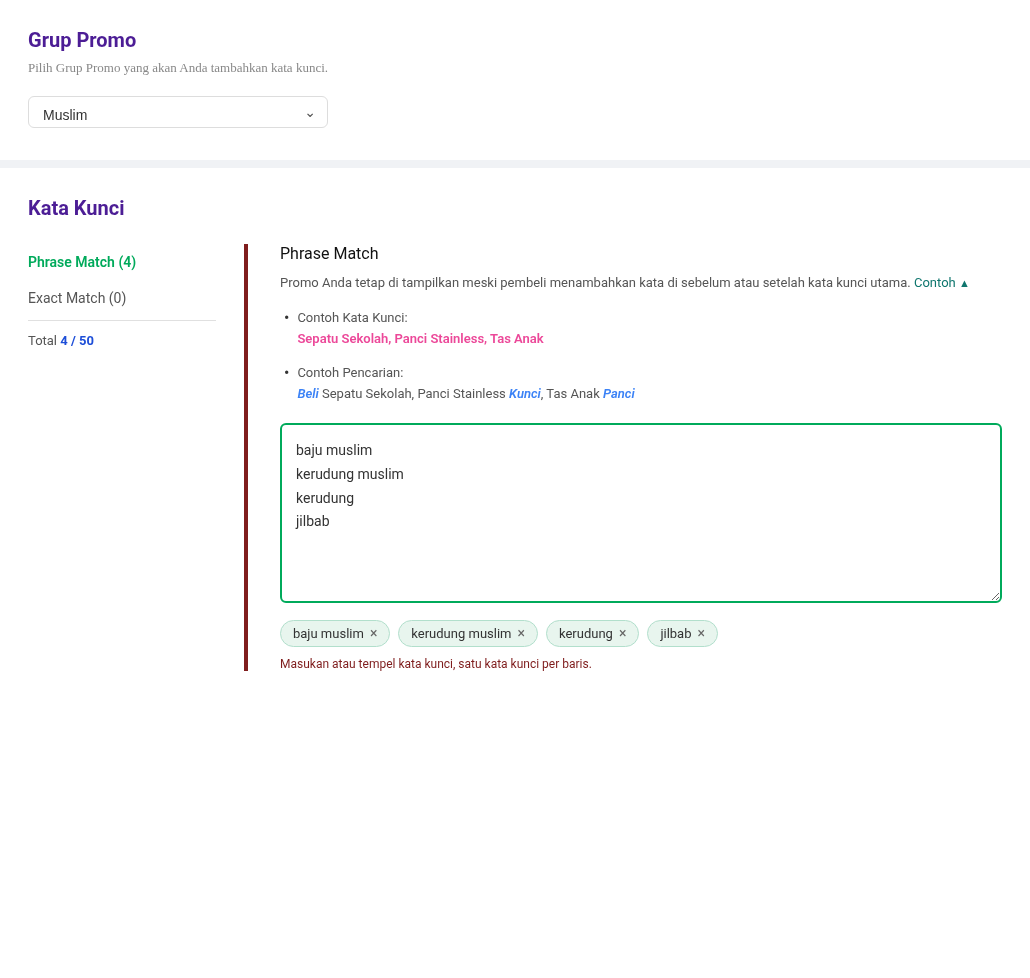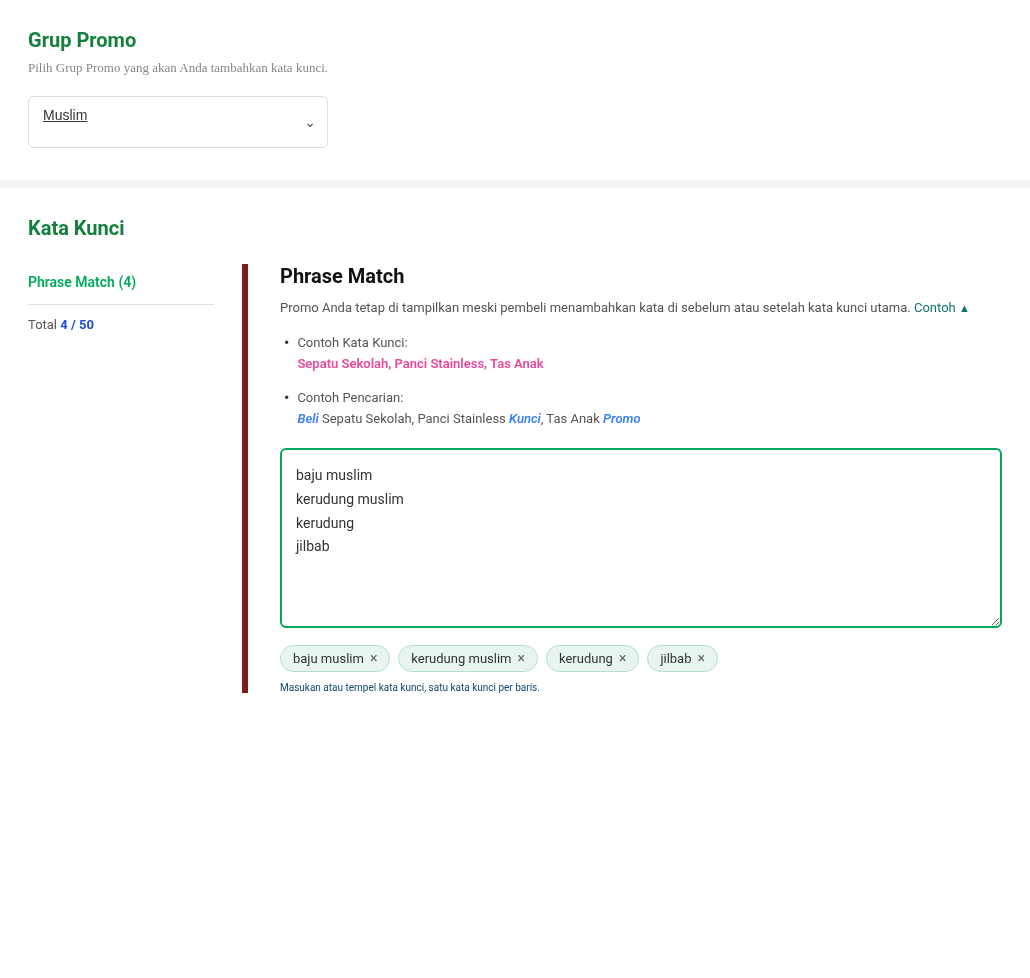--- a/index.html
+++ b/index.html
@@ -10,47 +10,46 @@
       font-size: 14px;
     }
 
     .section {
       padding: 28px 28px 32px 28px;
     }
 
     .section-title {
       font-size: 20px;
       font-weight: 700;
-      color: #15803d;
+      color: #4c1d95;
       margin-bottom: 8px;
     }
 
     .section-desc {
       font-size: 13px;
       color: #888;
       margin-bottom: 20px;
       font-family: Liberation Serif, serif;
     }
 
     .select-wrapper {
       position: relative;
       width: 300px;
     }
 
     .select-box {
       width: 100%;
-      padding: 10px 40px 24px 14px;
+      padding: 10px 40px 4px 14px;
       border: 1px solid #ddd;
       border-radius: 6px;
       font-size: 14px;
       color: #333;
       background: #fff;
       appearance: none;
       cursor: pointer;
-      text-decoration: underline;
     }
 
     .select-chevron {
       position: absolute;
       right: 12px;
       top: 50%;
       transform: translateY(-50%);
       pointer-events: none;
       font-size: 14px;
       color: #555;
@@ -67,21 +66,21 @@
 
     .two-col {
       display: flex;
       gap: 0;
       margin-top: 24px;
     }
 
     .left-nav {
       width: 220px;
       flex-shrink: 0;
-      border-right: 6px solid #7f1d1d;
+      border-right: 4px solid #7f1d1d;
       padding-right: 28px;
     }
 
     .nav-item {
       padding: 10px 0;
       font-size: 14px;
       cursor: pointer;
     }
 
     .nav-item.active {
@@ -108,22 +107,22 @@
     .total-label strong {
       color: #1d4ed8;
     }
 
     .right-content {
       flex: 1;
       padding-left: 32px;
     }
 
     .phrase-title {
-      font-size: 20px;
-      font-weight: 700;
+      font-size: 16px;
+      font-weight: 400;
       color: #111;
       margin-bottom: 10px;
     }
 
     .phrase-desc {
       font-size: 13px;
       color: #555;
       line-height: 1.6;
       margin-bottom: 4px;
     }
@@ -210,22 +209,22 @@
     }
 
     .tag-remove {
       cursor: pointer;
       color: #666;
       font-size: 14px;
       line-height: 1;
     }
 
     .hint-text {
-      font-size: 10px;
-      color: #0c4a6e;
+      font-size: 12px;
+      color: #7f1d1d;
       margin-top: 6px;
     }
   </style>
 </head>
 <body>
 
 <div class="section">
   <h2 class="section-title">Grup Promo</h2>
   <p class="section-desc">Pilih Grup Promo yang akan Anda tambahkan kata kunci.</p>
 
@@ -242,20 +241,23 @@
 
 <div class="kata-kunci-section">
   <h2 class="section-title">Kata Kunci</h2>
 
   <div class="two-col">
 
     <div class="left-nav">
       <div class="nav-item active">
         <span>Phrase Match (4)</span>
       </div>
+      <div class="nav-item inactive">
+        <span>Exact Match (0)</span>
+      </div>
       <div class="nav-divider"></div>
       <div class="total-label">
         Total <strong>4 / 50</strong>
       </div>
     </div>
 
     <div class="right-content">
       <div class="phrase-title">Phrase Match</div>
 
       <p class="phrase-desc">
@@ -272,21 +274,21 @@
           <span class="bullet">•</span>
           <div class="example-content">
             <span>Contoh Kata Kunci: </span><br>
             <strong>Sepatu Sekolah, Panci Stainless, Tas Anak</strong>
           </div>
         </div>
         <div class="example-item">
           <span class="bullet">•</span>
           <div class="example-content">
             <span>Contoh Pencarian:</span><br>
-            <em>Beli</em><span> Sepatu Sekolah, Panci Stainless </span><em>Kunci</em><span>, Tas Anak </span><em>Promo</em>
+            <em>Beli</em><span> Sepatu Sekolah, Panci Stainless </span><em>Kunci</em><span>, Tas Anak </span><em>Panci</em>
           </div>
         </div>
       </div>
 
       <textarea class="keyword-textarea" spellcheck="true" style="">baju muslim
 kerudung muslim
 kerudung
 jilbab</textarea>
 
       <div class="tags-container">

